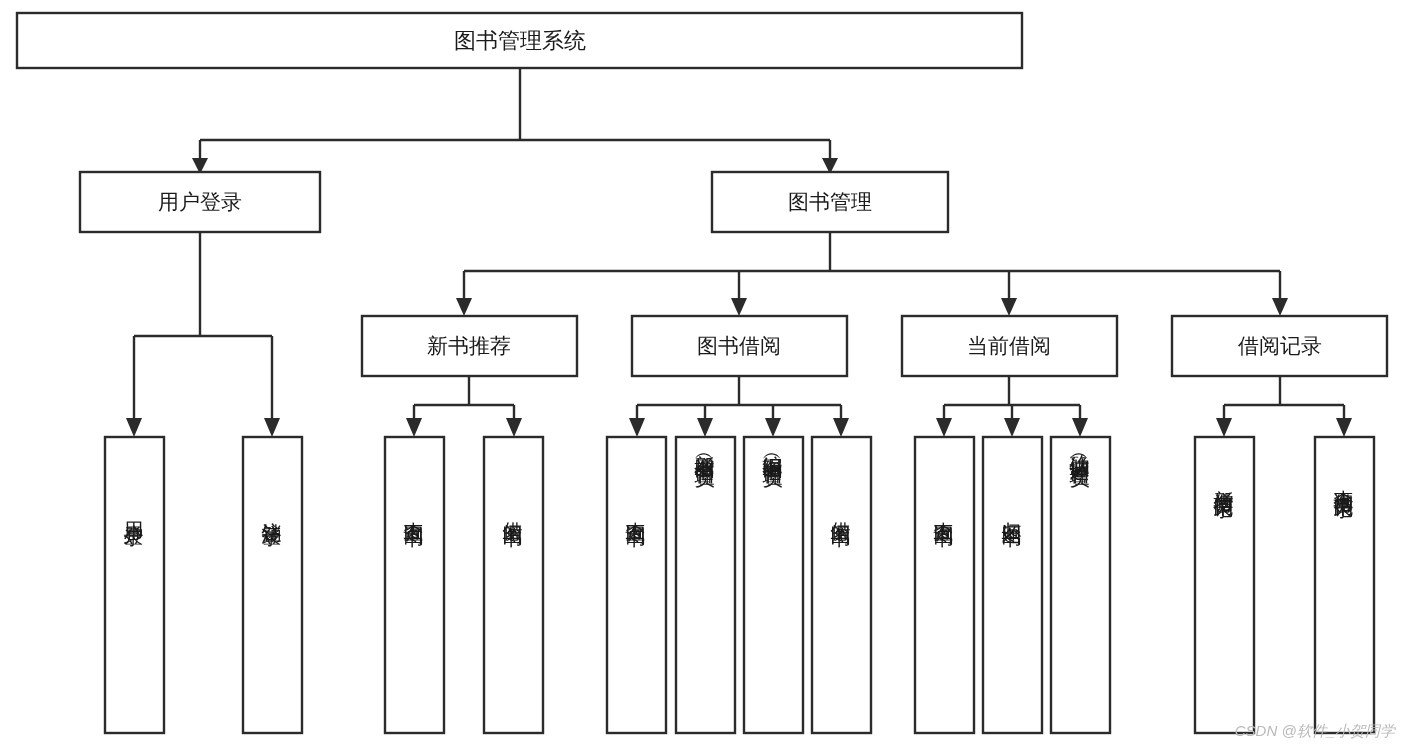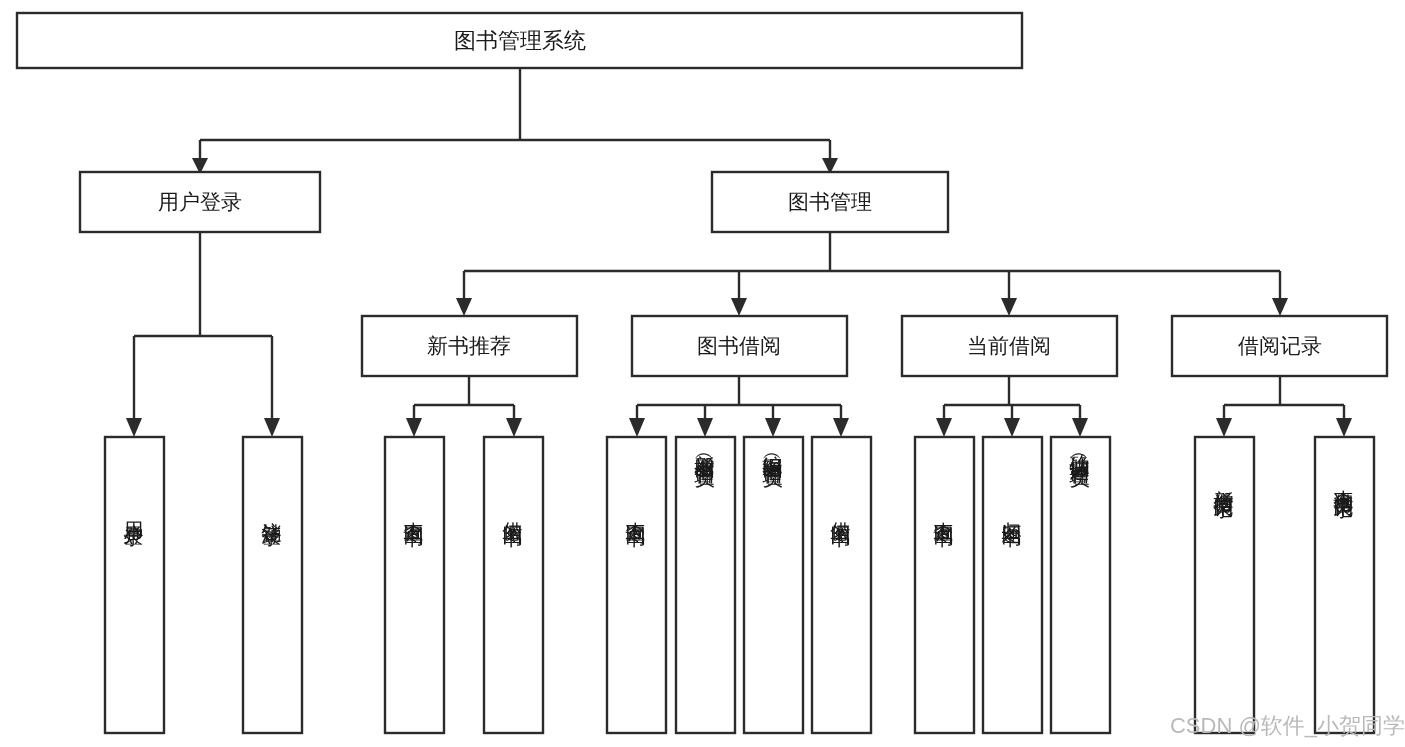--- a/index.html
+++ b/index.html
@@ -47,27 +47,28 @@
     stroke: #2b2b2b;
     stroke-width: 2.4;
     fill: none;
   }
   .arrow-head {
     fill: #2b2b2b;
     stroke: none;
   }
   .watermark {
     position: absolute;
-    right: 0;
+    right: 10px;
     bottom: 6px;
     font-family: "Liberation Sans", "DejaVu Sans", sans-serif;
-    font-size: 22px;
+    font-size: 15px;
     color: #b9b9b9;
     white-space: nowrap;
     pointer-events: none;
+    font-style: italic;
   }
 </style>
 </head>
 <body>
 
 <svg id="diagram" viewBox="0 0 1405 747">
 
   <g>
 
     <path class="edge" d="M 520 68 L 520 140"></path>

